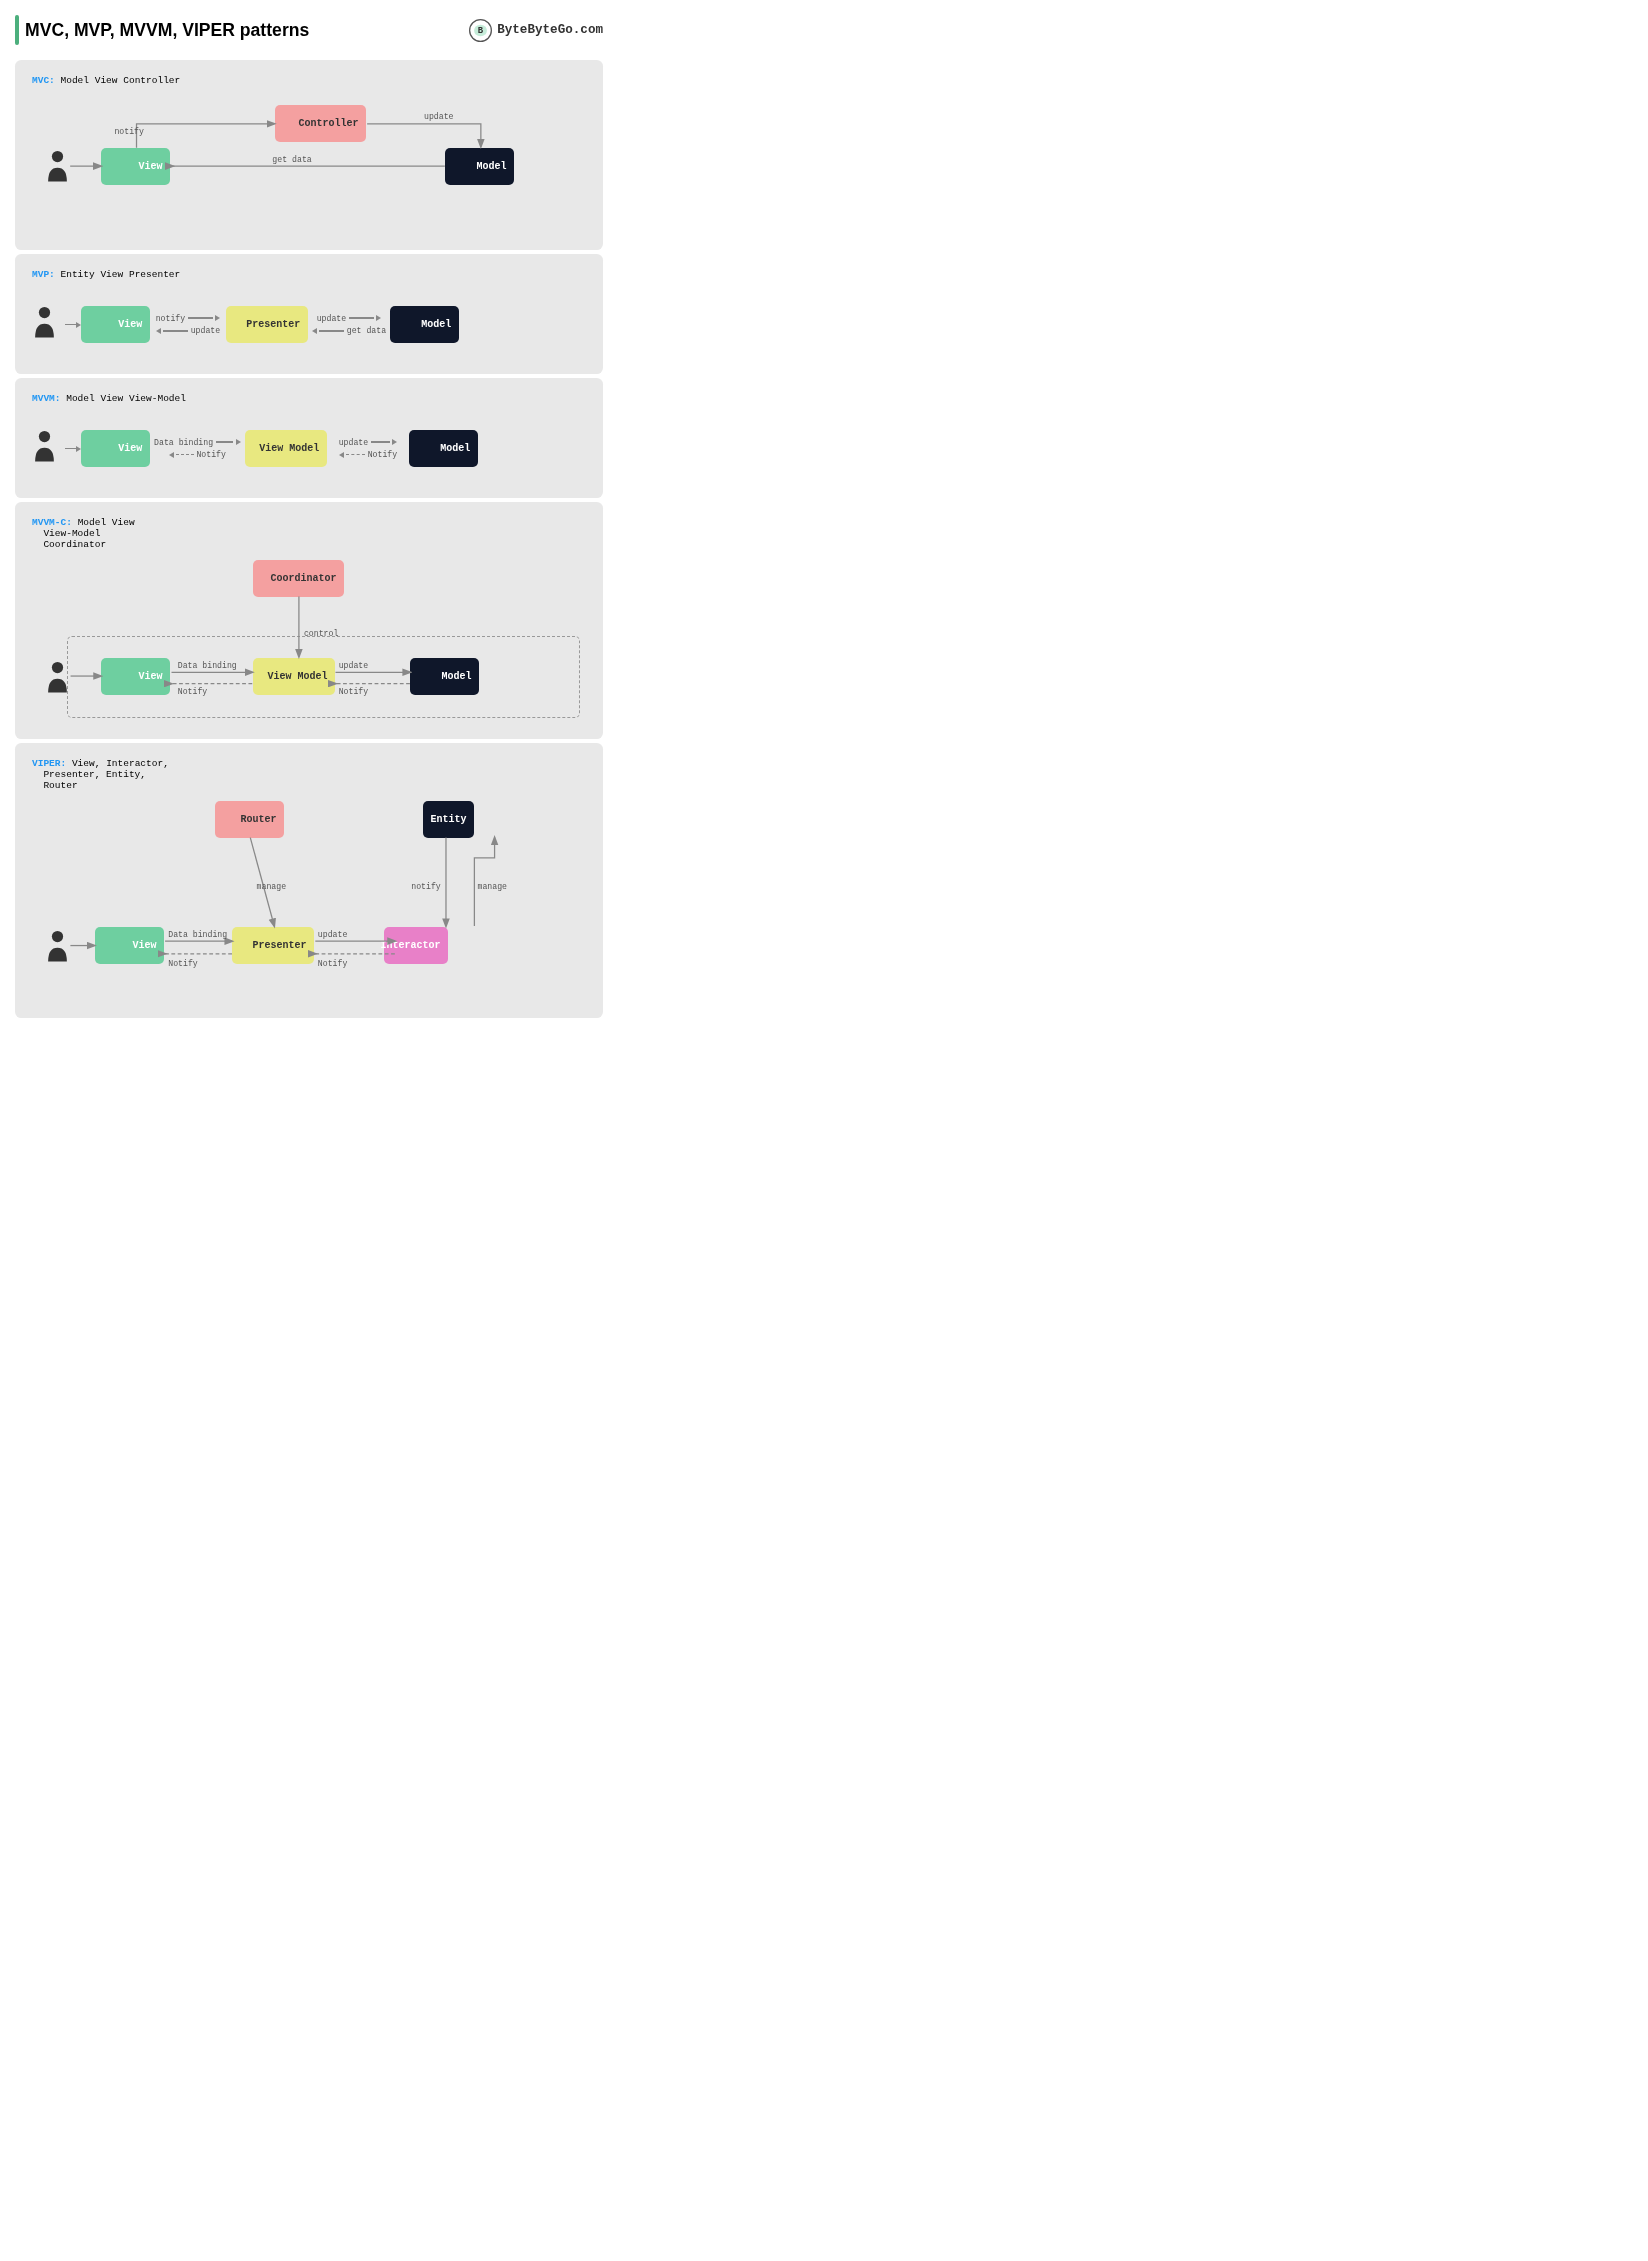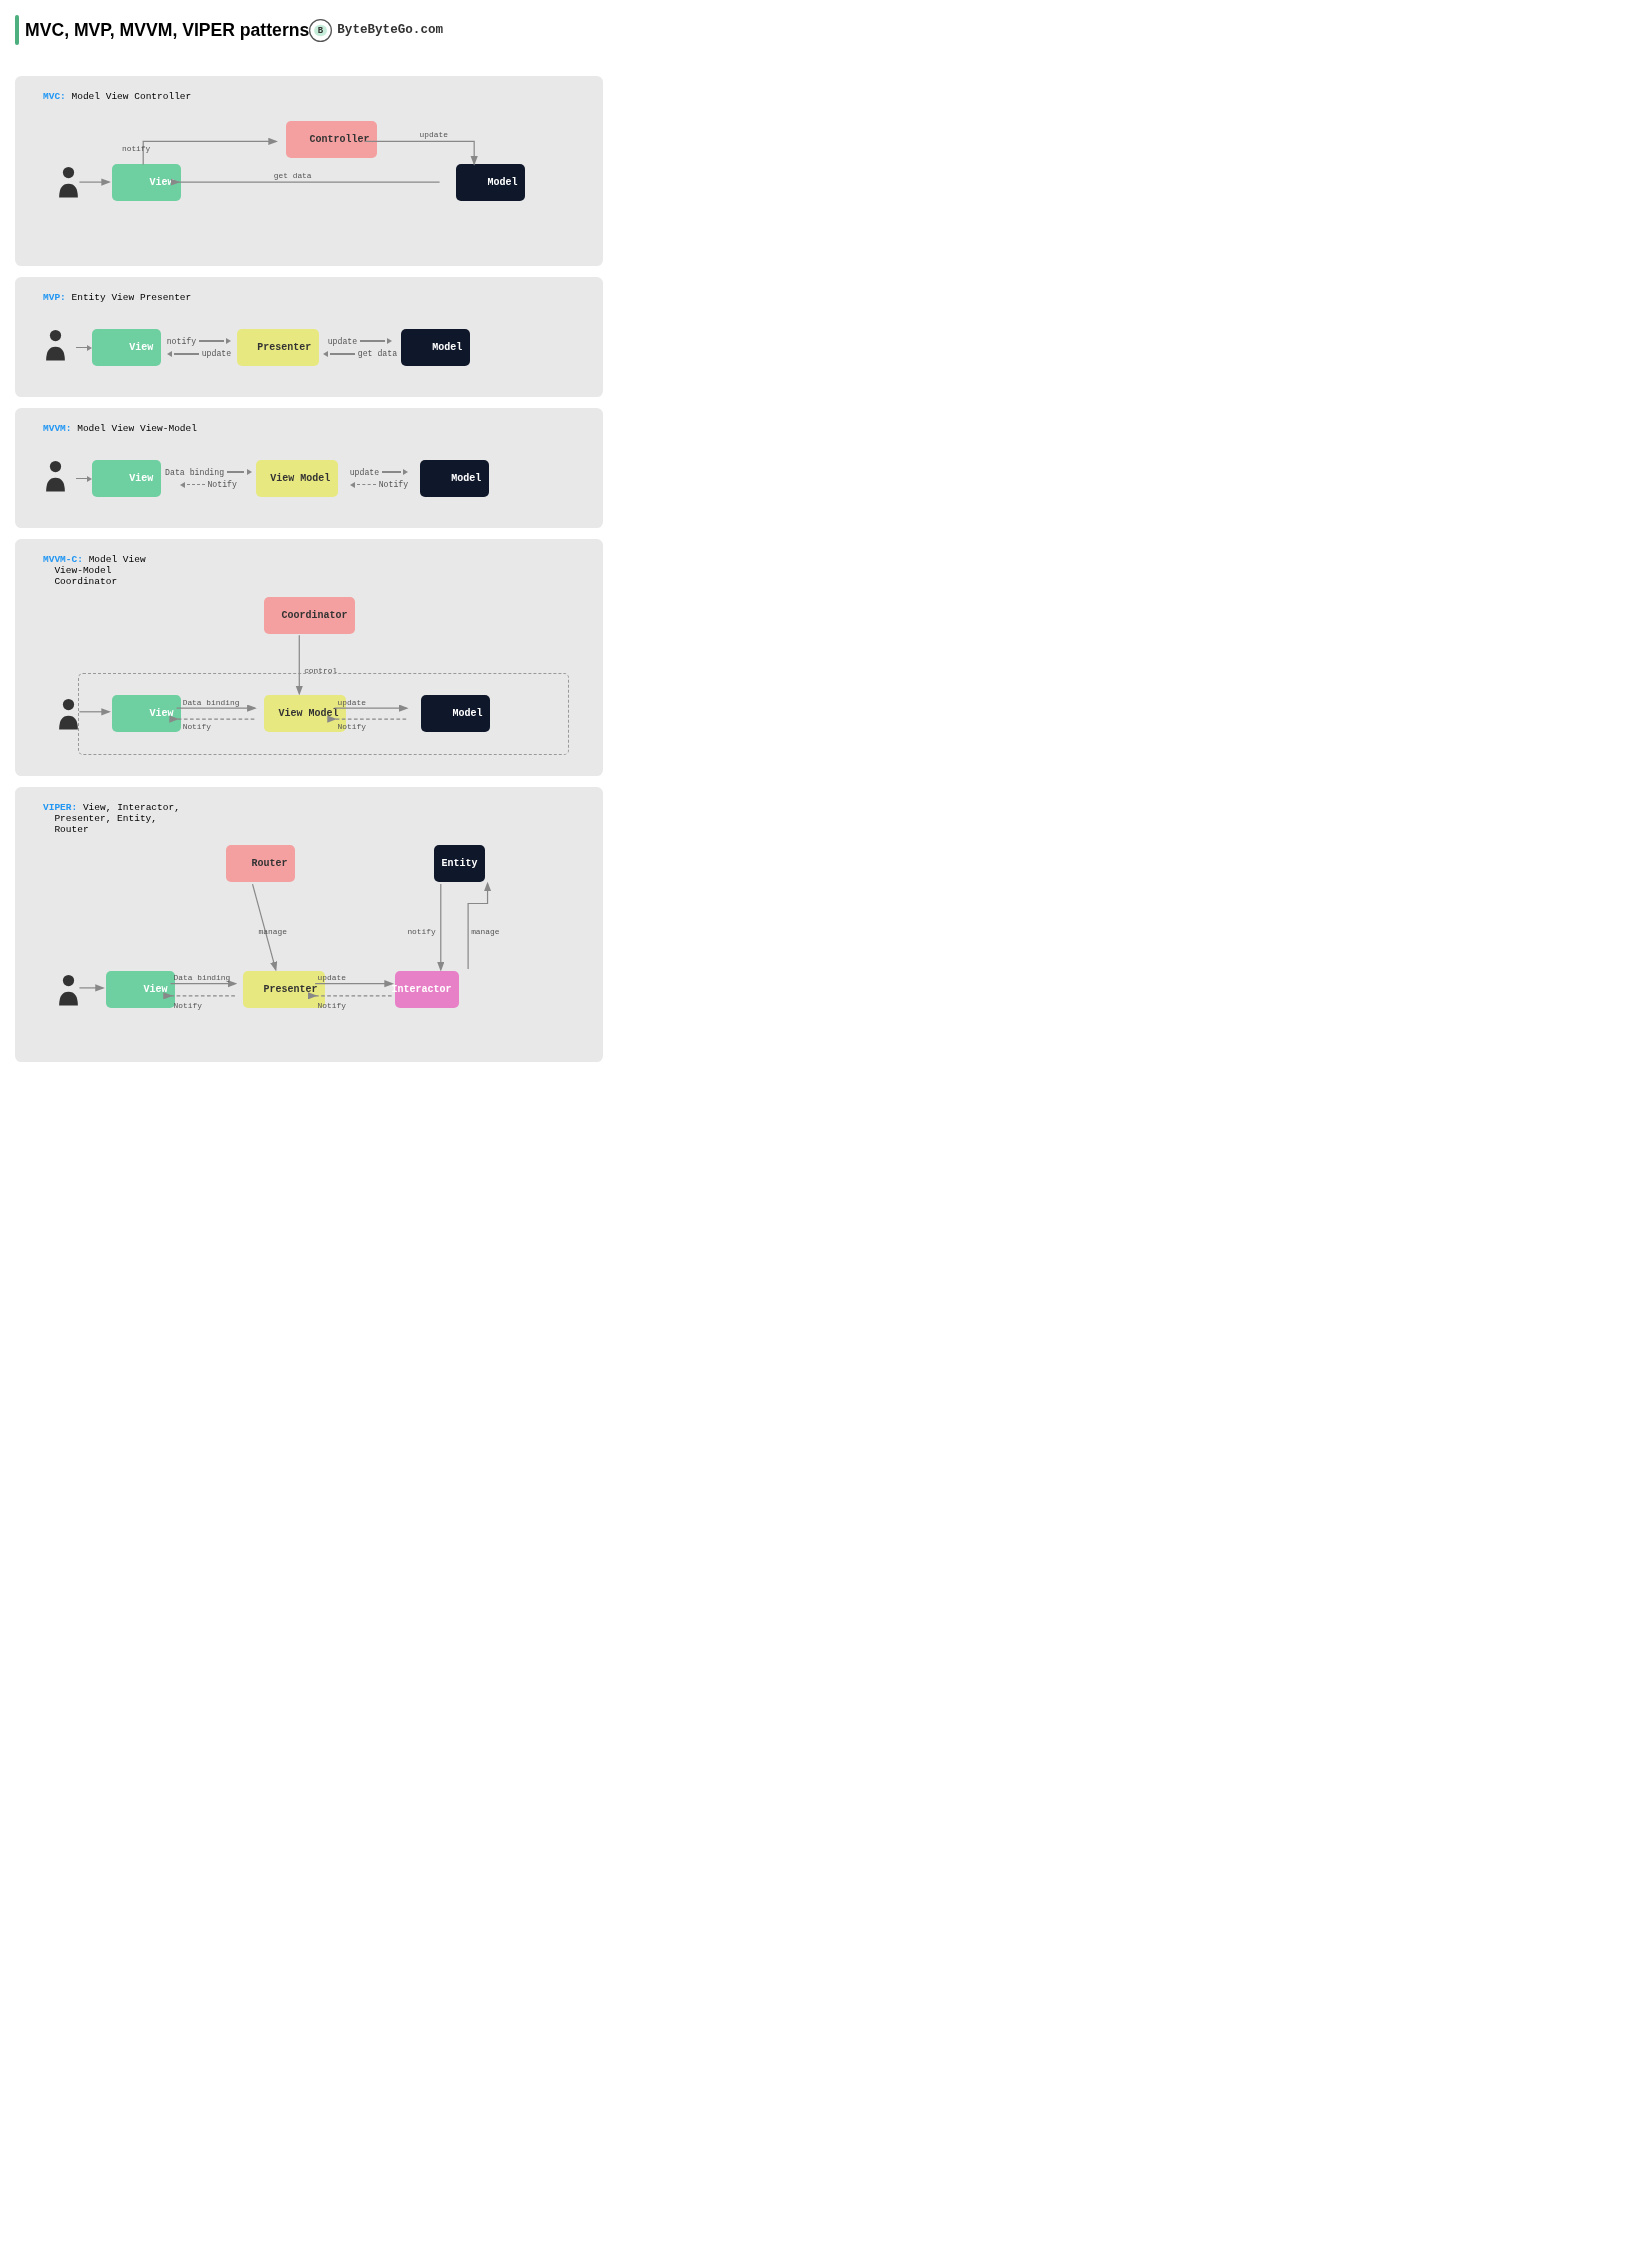--- a/index.html
+++ b/index.html
@@ -5,21 +5,22 @@
     * { box-sizing: border-box; margin: 0; padding: 0; }
     body {
       background: #fff;
       font-family: 'Courier New', monospace;
       padding: 15px;
       width: 618px;
     }
     .page-title {
       display: flex;
       align-items: center;
-      margin-bottom: 31px;
+      justify-content: space-between;
+      margin-bottom: 15px;
     }
     .title-left {
       display: flex;
       align-items: center;
       gap: 6.3px;
     }
     .title-bar {
       width: 3.8px;
       height: 30px;
       background: #4CAF7D;
@@ -39,22 +40,22 @@
       color: #333;
     }
     .logo-icon {
       width: 23px;
       height: 23px;
     }
 
     .pattern-section {
       background: #e8e8e8;
       border-radius: 6.3px;
-      padding: 15px 28px;
-      margin-bottom: 11px;
+      padding: 15px 17px;
+      margin-bottom: 4px;
       position: relative;
     }
 
     .pattern-label {
       font-size: 9.5px;
       margin-bottom: 10px;
       font-family: 'Courier New', monospace;
     }
     .pattern-label .acronym {
       color: #2196F3;

